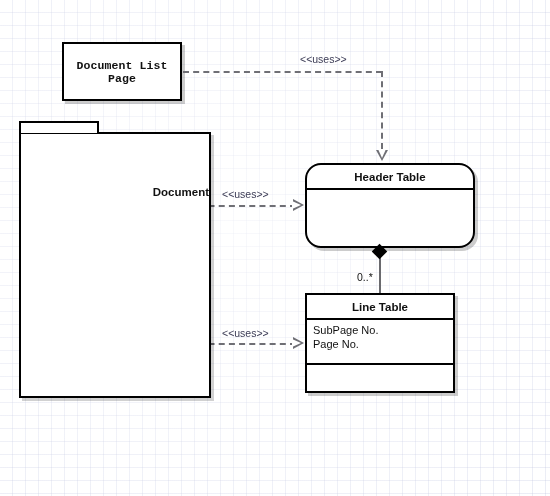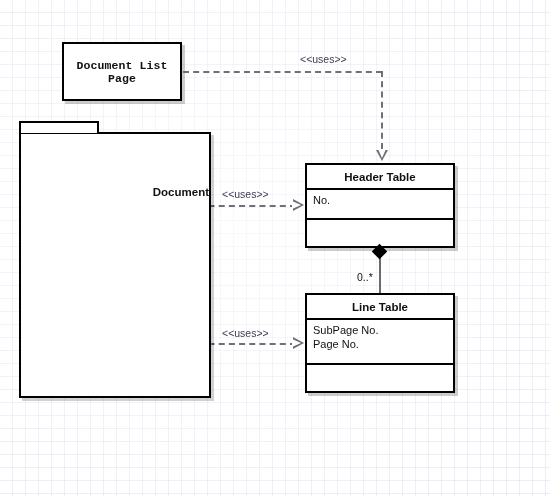--- a/index.html
+++ b/index.html
@@ -197,23 +197,22 @@
   </div>
 
   <div class="node" style="left:57px; top:320px; width:120px; height:56px;">
     <div class="node-label">Document SubPage</div>
   </div>
 
   <div class="line-solid" style="left:116px; top:240px; width:1.5px; height:80px;"></div>
   <div class="diamond" style="left:111px; top:234px;"></div>
   <div class="mult-label" style="left:95px; top:295px;">1</div>
 
-  <div class="table-box" style="left:305px; top:163px; width:150px; height:85px;">
+  <div class="table-box" style="left:305px; top:163px; width:170px; height:85px;border-radius:16px;">
     <div class="tbl-title" style="height:25px;">Header Table</div>
-    <div class="tbl-attrs" style="height:30px;">No.</div>
     <div class="tbl-ops"></div>
   </div>
 
   <div class="table-box" style="left:305px; top:293px; width:150px; height:100px;">
     <div class="tbl-title" style="height:25px;">Line Table</div>
     <div class="tbl-attrs" style="height:45px;">
       <div>SubPage No.</div>
       <div>Page No.</div>
     </div>
     <div class="tbl-ops"></div>

